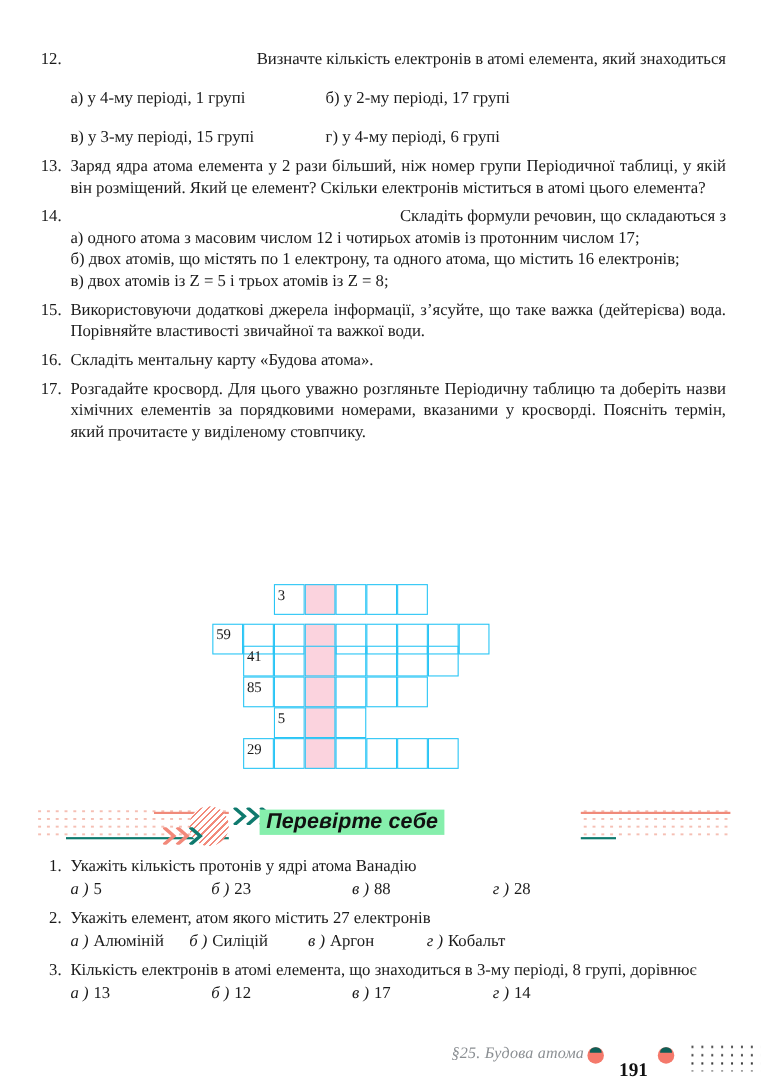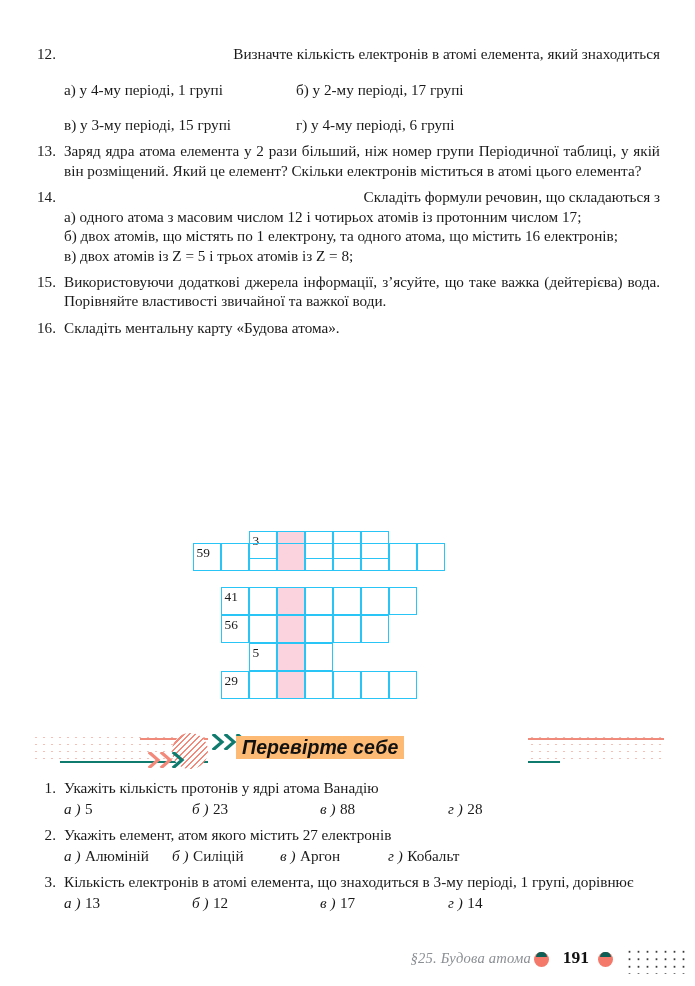--- a/index.html
+++ b/index.html
@@ -75,21 +75,21 @@
   .chev{position:absolute;}
   .chev svg{display:block;}
   .chev-top{left:180px;top:6px;}
   .chev-bot{left:116px;top:24px;}
   .banner-title{
     position:absolute;left:204px;top:8px;
     font-family:"Liberation Sans", sans-serif;
     font-weight:bold;font-style:italic;
     font-size:19.5px;letter-spacing:.1px;
     color:#111111;
-    background:#fdba74;padding:0 6px;
+    background:#86efac;padding:0 6px;
   }
 
   
   .quiz{position:absolute;left:34px;top:778px;width:626px;}
   .q{display:flex;align-items:flex-start;margin-bottom:7px;}
   .q-num{
     width:30px;flex:0 0 30px;text-align:right;padding-right:8px;
     box-sizing:border-box;font-size:15.2px;line-height:19.6px;
   }
   .q-body{flex:1;font-size:15.2px;line-height:19.6px;}
@@ -101,21 +101,21 @@
 
   
   .footer{position:absolute;left:0;top:944px;width:695px;height:42px;}
   .sec-title{
     position:absolute;right:164px;top:6px;
     font-style:italic;font-size:14.6px;
     color:#8b8f93;letter-spacing:.2px;
     white-space:nowrap;
   }
   .pg-num{
-    position:absolute;right:106px;top:3px;
+    position:absolute;right:106px;top:18px;
     font-size:17.5px;font-weight:bold;color:#111;
   }
   .dot-mark{position:absolute;top:8px;width:15px;height:15px;}
   .dot-left{right:146px;}
   .dot-right{right:82px;}
   .dot-mark .ball{
     position:absolute;left:0;top:0;width:15px;height:15px;
     border-radius:50%;background:#f4796b;
   }
   .dot-mark .cap{
@@ -168,34 +168,38 @@
     <div class="ex">
       <div class="ex-num">15.</div>
       <div class="ex-body just">Використовуючи додаткові джерела інформації, з’ясуйте, що таке важка (дейтерієва) вода. Порівняйте властивості звичайної та важкої води.</div>
     </div>
 
     <div class="ex">
       <div class="ex-num">16.</div>
       <div class="ex-body">Складіть ментальну карту «Будова атома».</div>
     </div>
 
+    <div class="ex">
+      <div class="ex-num">17.</div>
+      <div class="ex-body just">Розгадайте кросворд. Для цього уважно розгляньте Періодичну таблицю та доберіть назви хімічних елементів за порядковими номерами, вказаними у кросворді. Поясніть термін, який прочитаєте у виділеному стовпчику.</div>
+    </div>
 
   </div>
 
   <div class="crossword" id="crossword">
       <div class="cw-row" style="left: 56px; top: 0px; width: 140px;">
         <div class="cw-cell" style="left: 0px;">
           <span class="cw-num">3</span>
         </div>
         <div class="cw-cell hl" style="left: 28px;"></div>
         <div class="cw-cell" style="left: 56px;"></div>
         <div class="cw-cell" style="left: 84px;"></div>
         <div class="cw-cell" style="left: 112px;"></div>
       </div>
-      <div class="cw-row" style="left: 0px; top: 12px; width: 252px;">
+      <div class="cw-row" style="left: 0px; top: 36px; width: 252px;">
         <div class="cw-cell" style="left: 0px;">
           <span class="cw-num">59</span>
         </div>
         <div class="cw-cell" style="left: 28px;"></div>
         <div class="cw-cell" style="left: 56px;"></div>
         <div class="cw-cell hl" style="left: 84px;"></div>
         <div class="cw-cell" style="left: 112px;"></div>
         <div class="cw-cell" style="left: 140px;"></div>
         <div class="cw-cell" style="left: 168px;"></div>
         <div class="cw-cell" style="left: 196px;"></div>
@@ -207,21 +211,21 @@
         </div>
         <div class="cw-cell" style="left: 28px;"></div>
         <div class="cw-cell hl" style="left: 56px;"></div>
         <div class="cw-cell" style="left: 84px;"></div>
         <div class="cw-cell" style="left: 112px;"></div>
         <div class="cw-cell" style="left: 140px;"></div>
         <div class="cw-cell" style="left: 168px;"></div>
       </div>
       <div class="cw-row" style="left: 28px; top: 84px; width: 168px;">
         <div class="cw-cell" style="left: 0px;">
-          <span class="cw-num">56</span>
+          <span class="cw-num">85</span>
         </div>
         <div class="cw-cell" style="left: 28px;"></div>
         <div class="cw-cell hl" style="left: 56px;"></div>
         <div class="cw-cell" style="left: 84px;"></div>
         <div class="cw-cell" style="left: 112px;"></div>
         <div class="cw-cell" style="left: 140px;"></div>
       </div>
       <div class="cw-row" style="left: 56px; top: 112px; width: 84px;">
         <div class="cw-cell" style="left: 0px;">
           <span class="cw-num">5</span>
@@ -313,21 +317,21 @@
             <span class="lt">г )</span>
             <span>Кобальт</span>
           </div>
         </div>
       </div>
     </div>
 
     <div class="q">
       <div class="q-num">3.</div>
       <div class="q-body">
-        <div class="just">Кількість електронів в атомі елемента, що знаходиться в 3-му періоді, 1 групі, дорівнює</div>
+        <div class="just">Кількість електронів в атомі елемента, що знаходиться в 3-му періоді, 8 групі, дорівнює</div>
         <div class="ans-row ans-wide">
           <div class="ans">
             <span class="lt">а )</span>
             <span>13</span>
           </div>
           <div class="ans">
             <span class="lt">б )</span>
             <span>12</span>
           </div>
           <div class="ans">

